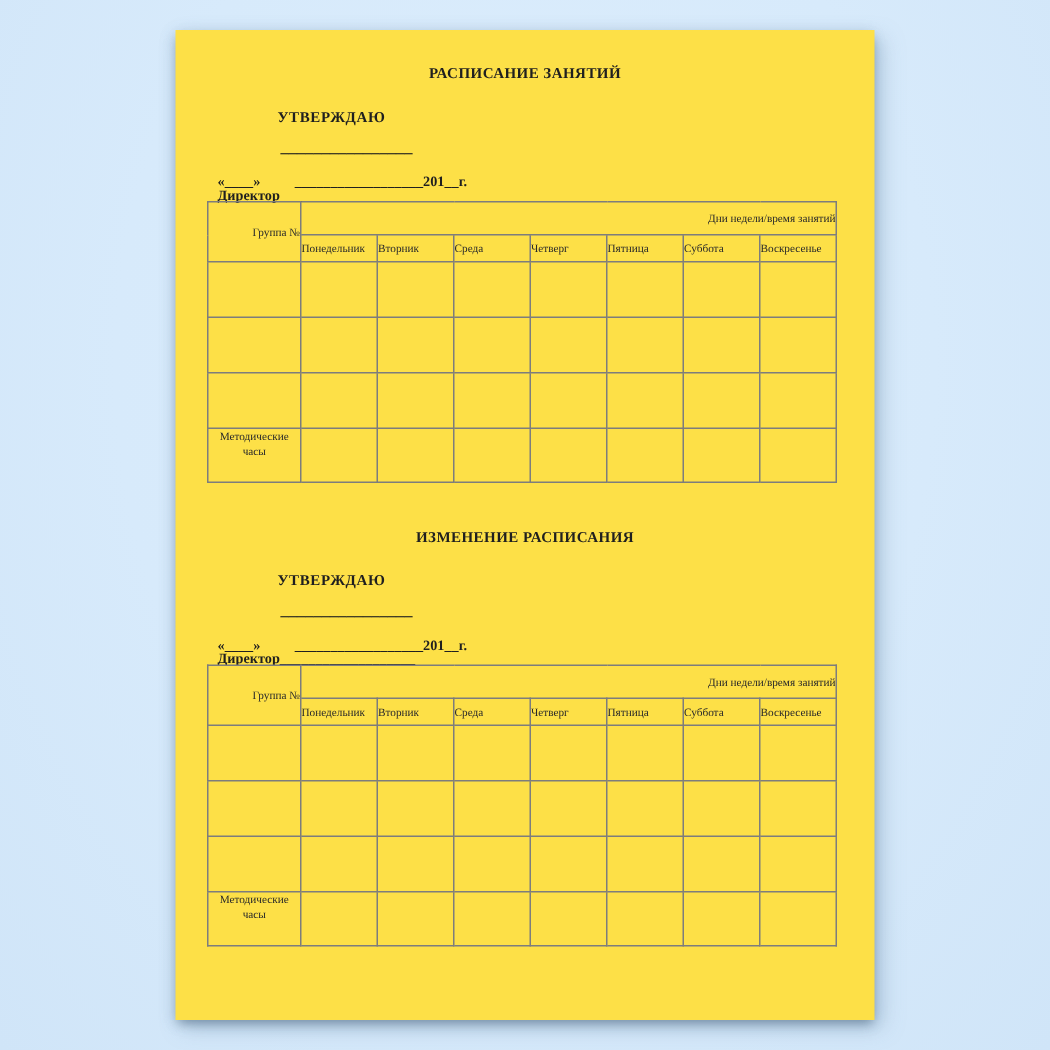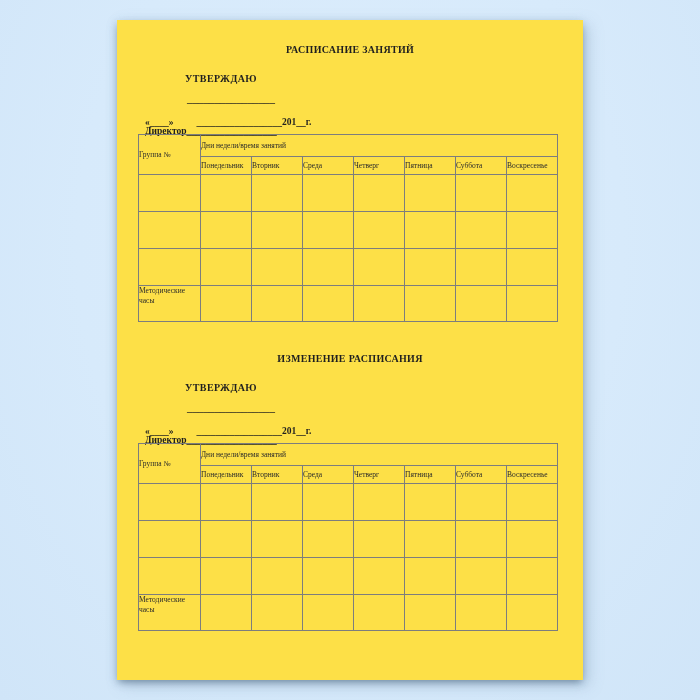--- a/index.html
+++ b/index.html
@@ -87,36 +87,36 @@
     table-layout: fixed;
   }
   table.schedule td {
     border: 1px solid #7d7d7d;
     font-size: 7.5px;
     color: #2a2a2a;
     padding: 0;
     overflow: hidden;
   }
   td.group-cell {
-    text-align: left;
+    text-align: right;
     vertical-align: middle;
     margin-top: 40px;
   }
   td.days-header-cell {
     height: 21px;
-    text-align: left;
+    text-align: right;
     vertical-align: middle;
   }
   td.day-cell {
     height: 17px;
     text-align: left;
     vertical-align: middle;
   }
   tr.body-row td { height: 36px; }
-  tr.method-row td { height: 35px; }
+  tr.method-row td { height: 35px; text-align: center; }
   td.method-cell {
     text-align: left;
     vertical-align: top;
     padding: 2px 2px 0 3px;
     line-height: 1.35;
   }
 </style>
 </head>
 <body>
 

